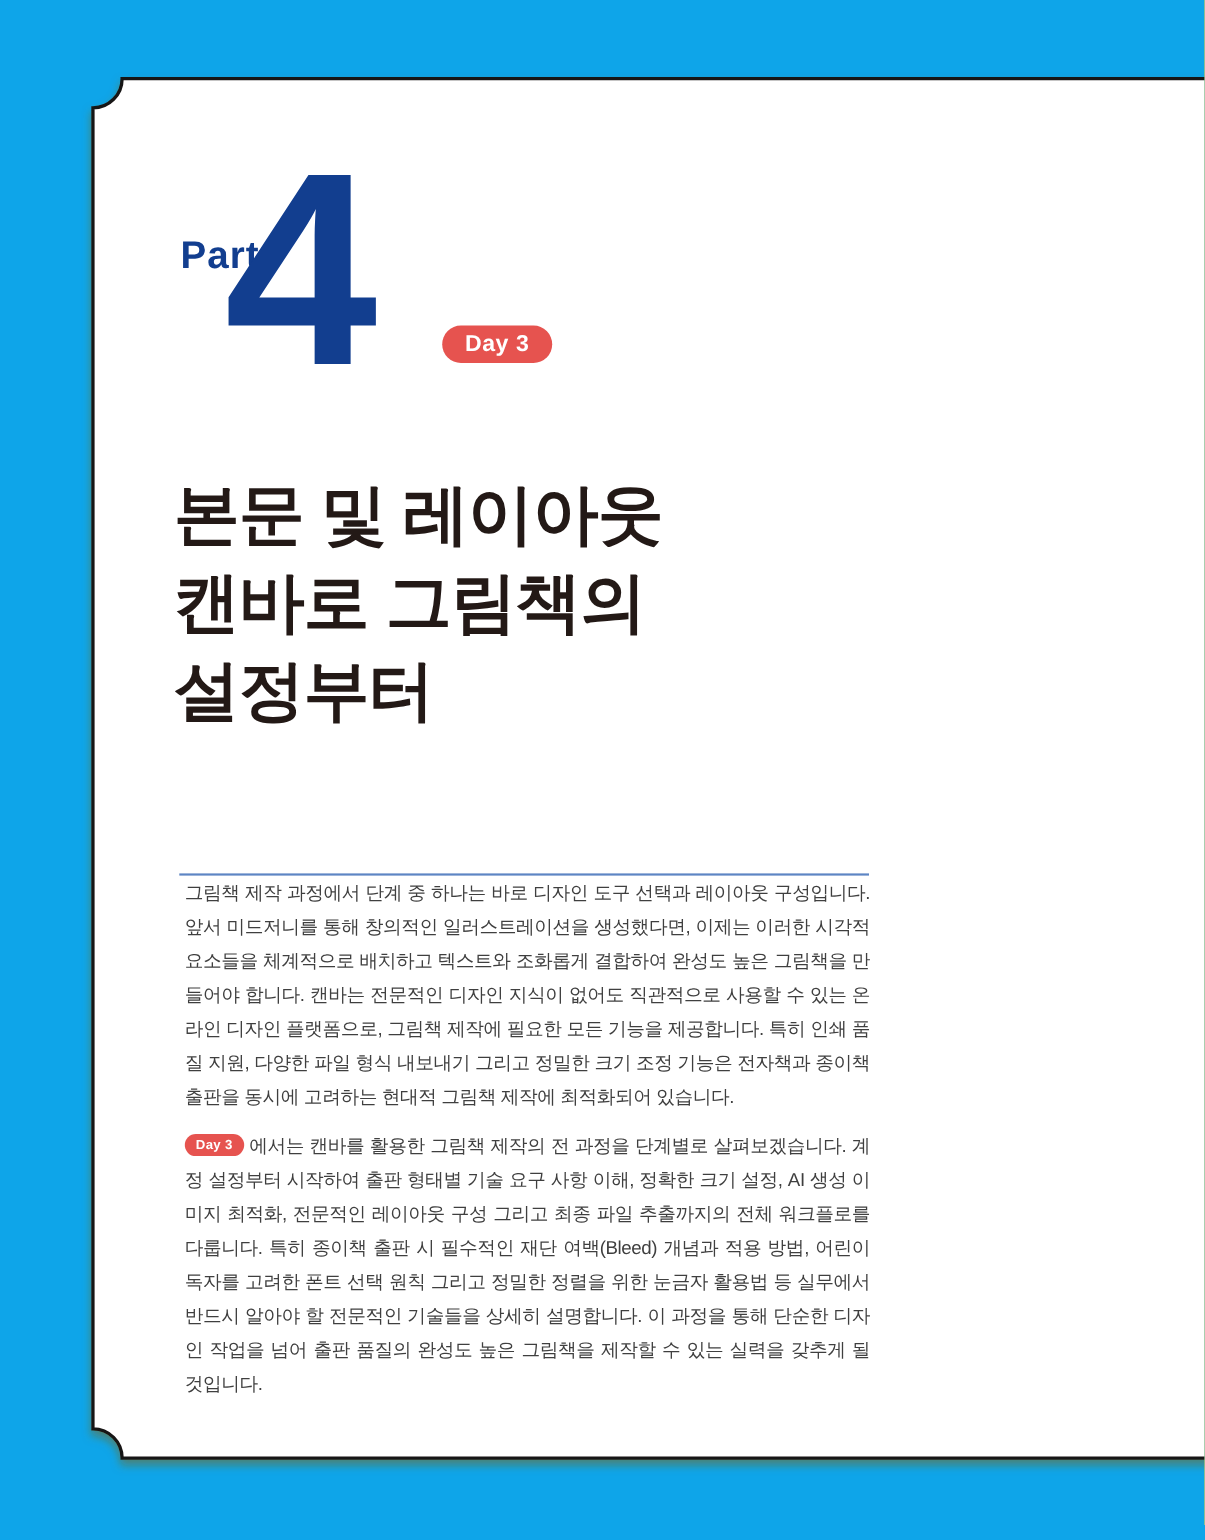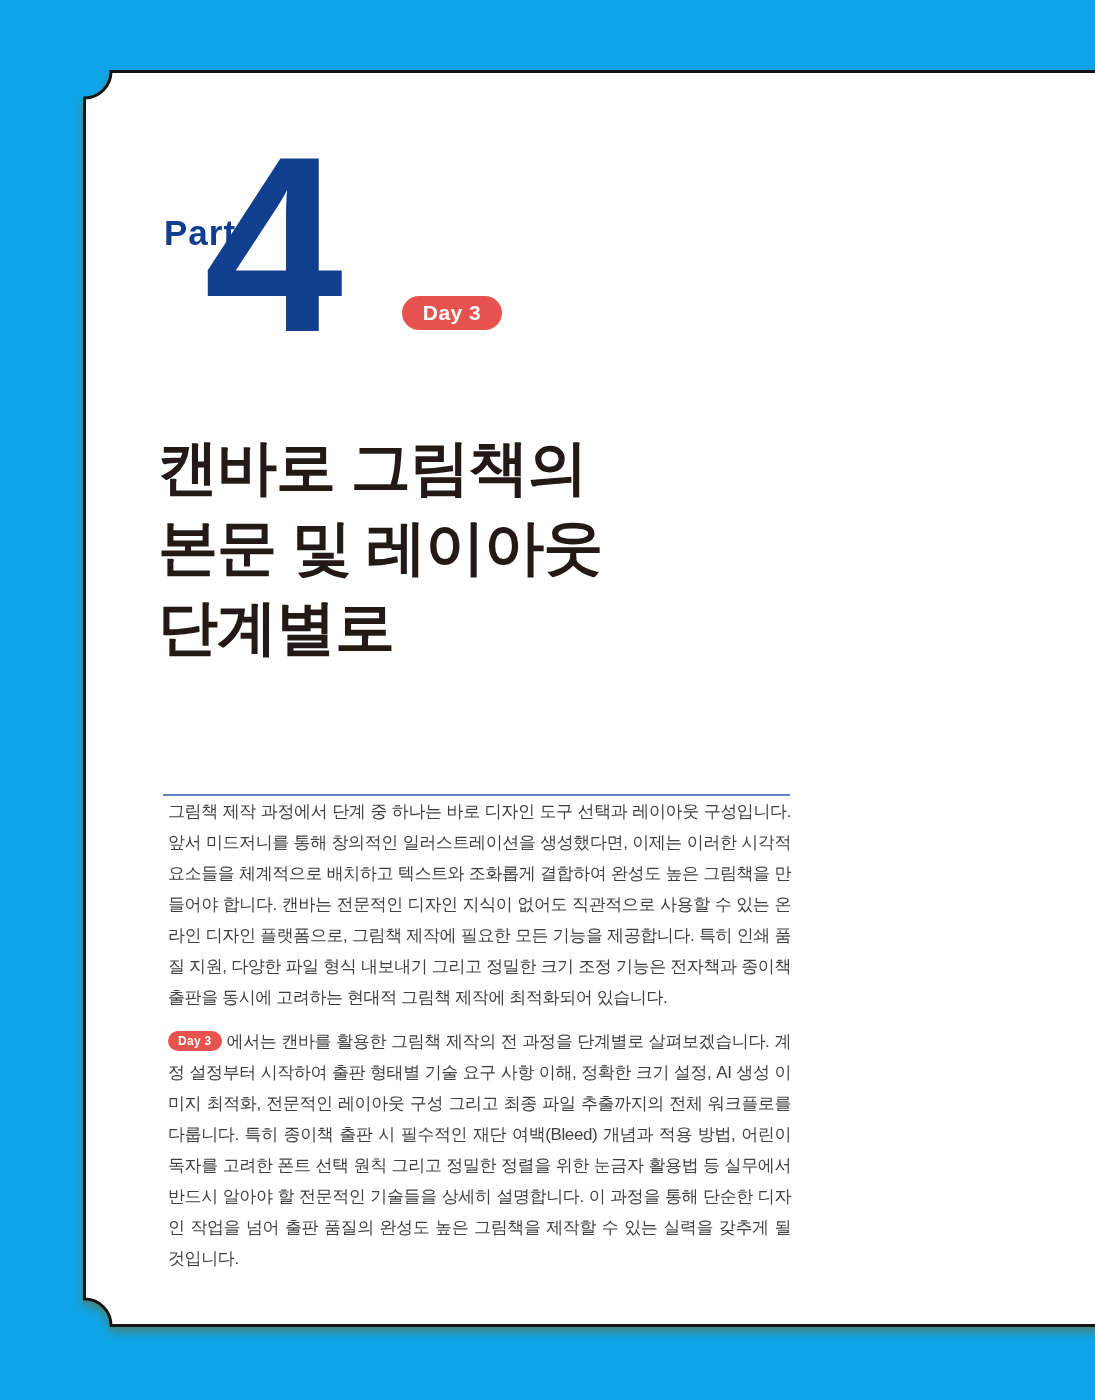--- a/index.html
+++ b/index.html
@@ -128,23 +128,23 @@
 
   <div class="content">
 
     <div class="part-label">Part</div>
 
     <div class="part-number">4</div>
 
     <div class="day-badge">Day 3</div>
 
     <div class="chapter-title">
+      <div>본문 및 레이아웃</div>
       <div>캔바로 그림책의</div>
-      <div>본문 및 레이아웃</div>
-      <div>단계별로</div>
+      <div>설정부터</div>
     </div>
 
     <div class="title-divider"></div>
 
     <div class="body-copy">
       <p><span>그림책 제작 과정에서 단계 중 하나는 바로 디자인 도구 선택과 레이아웃 구성입니다. 앞서 미드저니를 통해 창의적인 일러스트레이션을 생성했다면, 이제는 이러한 시각적 요소들을 체계적으로 배치하고 텍스트와 조화롭게 결합하여 완성도 높은 그림책을 만들어야 합니다. 캔바는 전문적인 디자인 지식이 없어도 직관적으로 사용할 수 있는 온라인 디자인 플랫폼으로, 그림책 제작에 필요한 모든 기능을 제공합니다. 특히 인쇄 품질 지원, 다양한 파일 형식 내보내기 그리고 정밀한 크기 조정 기능은 전자책과 종이책 출판을 동시에 고려하는 현대적 그림책 제작에 최적화되어 있습니다.</span></p>
       <p><span class="day-badge-inline">Day 3</span><span>에서는 캔바를 활용한 그림책 제작의 전 과정을 단계별로 살펴보겠습니다. 계정 설정부터 시작하여 출판 형태별 기술 요구 사항 이해, 정확한 크기 설정, AI 생성 이미지 최적화, 전문적인 레이아웃 구성 그리고 최종 파일 추출까지의 전체 워크플로를 다룹니다. 특히 종이책 출판 시 필수적인 재단 여백(Bleed) 개념과 적용 방법, 어린이 독자를 고려한 폰트 선택 원칙 그리고 정밀한 정렬을 위한 눈금자 활용법 등 실무에서 반드시 알아야 할 전문적인 기술들을 상세히 설명합니다. 이 과정을 통해 단순한 디자인 작업을 넘어 출판 품질의 완성도 높은 그림책을 제작할 수 있는 실력을 갖추게 될 것입니다.</span></p>
     </div>
 
   </div>

